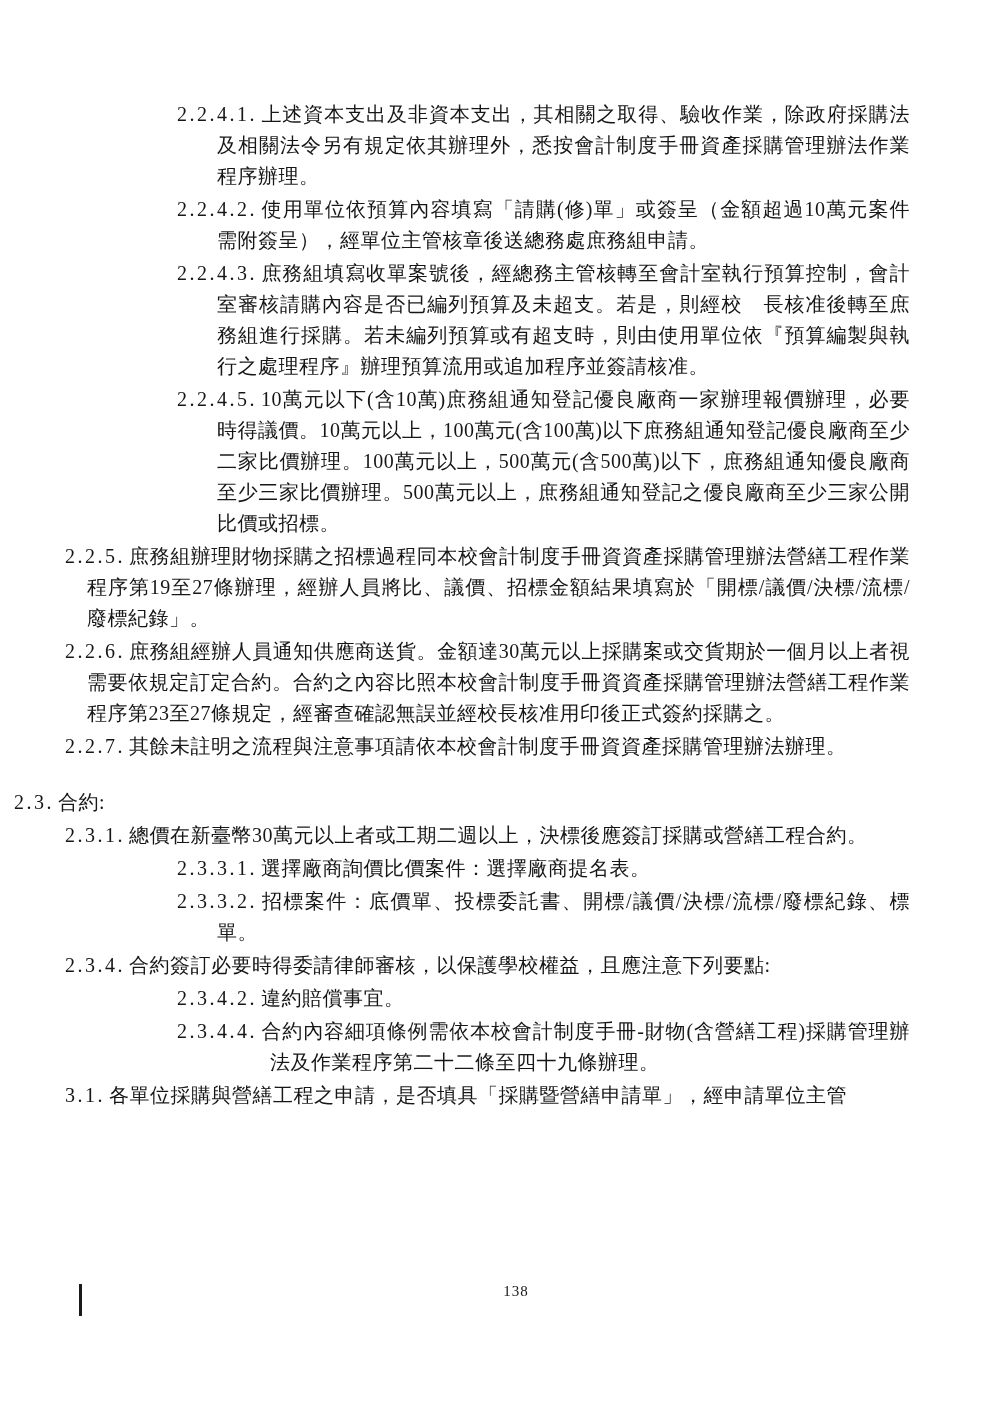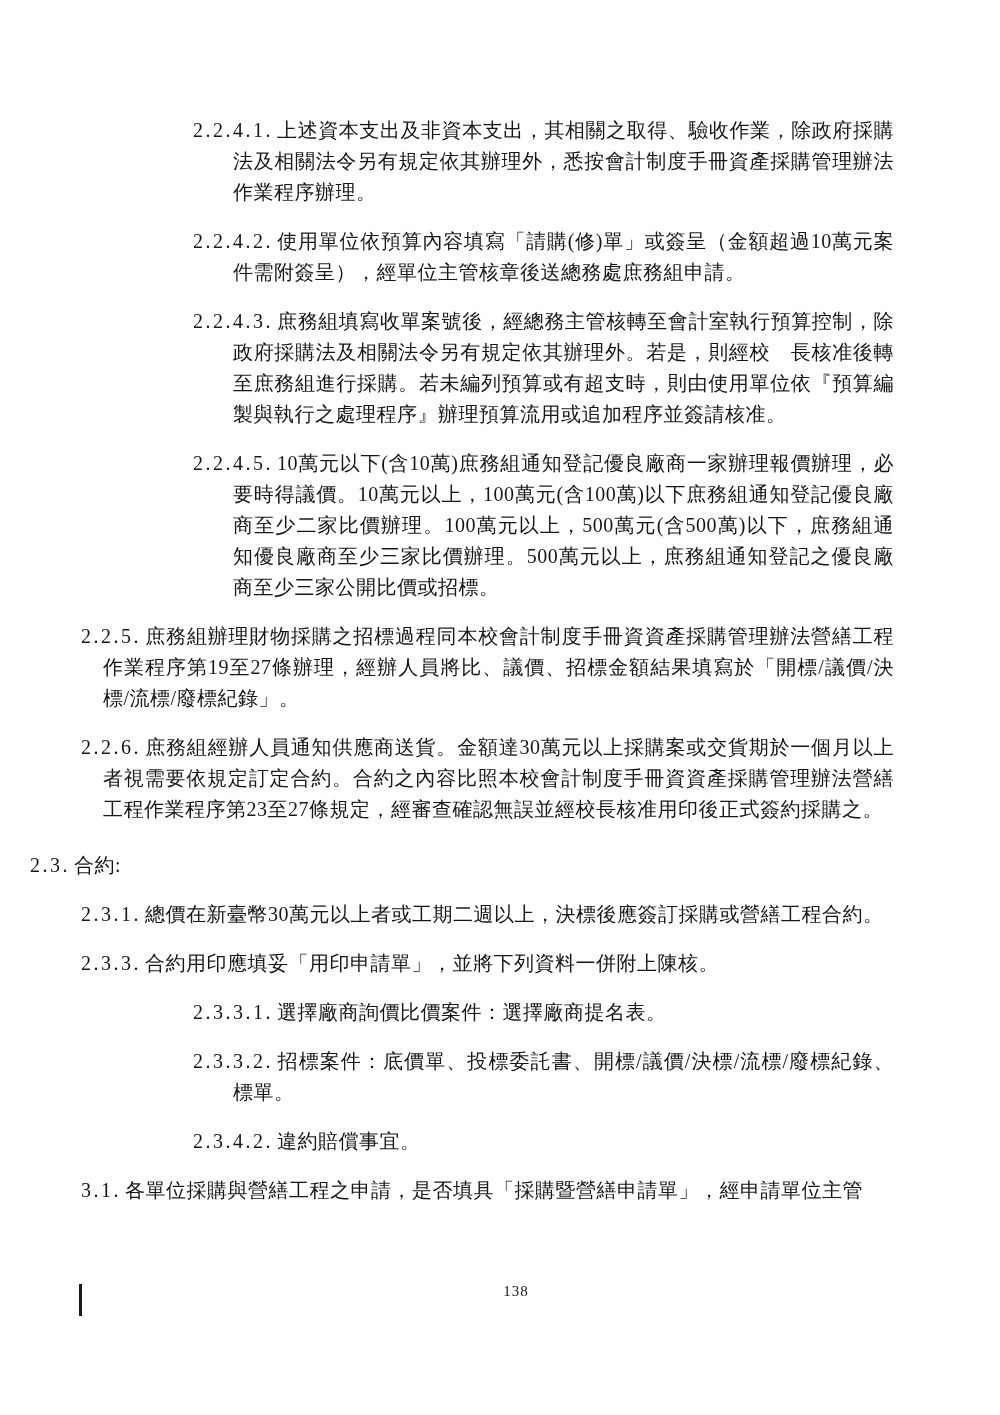--- a/index.html
+++ b/index.html
@@ -15,21 +15,21 @@
   }
   .doc{
     position:absolute;
     top:97px;
     left:0;
     width:912px;
     font-size:20px;
     line-height:31px;
     text-align:justify;
   }
-  .item{margin:18px;}
+  .item{margin:2px;}
   
   .lvl2{padding-left:170px;text-indent:-36px;}
   .lvl3{padding-left:85px;text-indent:-22px;}
   .lvl4{padding-left:215px;text-indent:-40px;}
   .wrap-deep{padding-left:268px;text-indent:-93px;}
   .gap-before{margin-top:25px;padding-left:48px;}
   .num{
     letter-spacing:2.5px;
     margin-right:4px;
     white-space:nowrap;
@@ -53,27 +53,29 @@
     letter-spacing:1px;
   }
 </style>
 </head>
 <body>
 
 <div class="page">
   <div class="doc">
       <div class="item lvl4"><span class="num">2.2.4.1.</span><span class="txt">上述資本支出及非資本支出，其相關之取得、驗收作業，除政府採購法及相關法令另有規定依其辦理外，悉按會計制度手冊資產採購管理辦法作業程序辦理。</span></div>
       <div class="item lvl4"><span class="num">2.2.4.2.</span><span class="txt">使用單位依預算內容填寫「請購(修)單」或簽呈（金額超過10萬元案件需附簽呈），經單位主管核章後送總務處庶務組申請。</span></div>
-      <div class="item lvl4"><span class="num">2.2.4.3.</span><span class="txt">庶務組填寫收單案號後，經總務主管核轉至會計室執行預算控制，除政府採購法及相關法令另有規定依其辦理外。若是，則經校　長核准後轉至庶務組進行採購。若未編列預算或有超支時，則由使用單位依『預算編製與執行之處理程序』辦理預算流用或追加程序並簽請核准。</span></div>
+      <div class="item lvl4"><span class="num">2.2.4.3.</span><span class="txt">庶務組填寫收單案號後，經總務主管核轉至會計室執行預算控制，會計室審核請購內容是否已編列預算及未超支。若是，則經校　長核准後轉至庶務組進行採購。若未編列預算或有超支時，則由使用單位依『預算編製與執行之處理程序』辦理預算流用或追加程序並簽請核准。</span></div>
       <div class="item lvl4"><span class="num">2.2.4.5.</span><span class="txt">10萬元以下(含10萬)庶務組通知登記優良廠商一家辦理報價辦理，必要時得議價。10萬元以上，100萬元(含100萬)以下庶務組通知登記優良廠商至少二家比價辦理。100萬元以上，500萬元(含500萬)以下，庶務組通知優良廠商至少三家比價辦理。500萬元以上，庶務組通知登記之優良廠商至少三家公開比價或招標。</span></div>
       <div class="item lvl3"><span class="num">2.2.5.</span><span class="txt">庶務組辦理財物採購之招標過程同本校會計制度手冊資資產採購管理辦法營繕工程作業程序第19至27條辦理，經辦人員將比、議價、招標金額結果填寫於「開標/議價/決標/流標/廢標紀錄」。</span></div>
       <div class="item lvl3"><span class="num">2.2.6.</span><span class="txt">庶務組經辦人員通知供應商送貨。金額達30萬元以上採購案或交貨期於一個月以上者視需要依規定訂定合約。合約之內容比照本校會計制度手冊資資產採購管理辦法營繕工程作業程序第23至27條規定，經審查確認無誤並經校長核准用印後正式簽約採購之。</span></div>
+      <div class="item lvl3"><span class="num">2.2.7.</span><span class="txt">其餘未註明之流程與注意事項請依本校會計制度手冊資資產採購管理辦法辦理。</span></div>
       <div class="item lvl2 gap-before"><span class="num">2.3.</span><span class="txt">合約:</span></div>
       <div class="item lvl3"><span class="num">2.3.1.</span><span class="txt">總價在新臺幣30萬元以上者或工期二週以上，決標後應簽訂採購或營繕工程合約。</span></div>
-      <div class="item lvl3"><span class="num">2.3.3.</span><span class="txt">合約用印應填妥「用印申請單」，並將下列資料一併附上陳核。</span></div>
       <div class="item lvl4"><span class="num">2.3.3.1.</span><span class="txt">選擇廠商詢價比價案件：選擇廠商提名表。</span></div>
       <div class="item lvl4"><span class="num">2.3.3.2.</span><span class="txt">招標案件：底價單、投標委託書、開標/議價/決標/流標/廢標紀錄、標單。</span></div>
+      <div class="item lvl3"><span class="num">2.3.4.</span><span class="txt">合約簽訂必要時得委請律師審核，以保護學校權益，且應注意下列要點:</span></div>
       <div class="item lvl4"><span class="num">2.3.4.2.</span><span class="txt">違約賠償事宜。</span></div>
+      <div class="item wrap-deep"><span class="num">2.3.4.4.</span><span class="txt">合約內容細項條例需依本校會計制度手冊-財物(含營繕工程)採購管理辦法及作業程序第二十二條至四十九條辦理。</span></div>
       <div class="item lvl3"><span class="num">3.1.</span><span class="txt">各單位採購與營繕工程之申請，是否填具「採購暨營繕申請單」，經申請單位主管</span></div>
     </div>
   <div class="change-bar"></div>
   <div class="footer">138</div>
 </div>
 
 </body></html>

